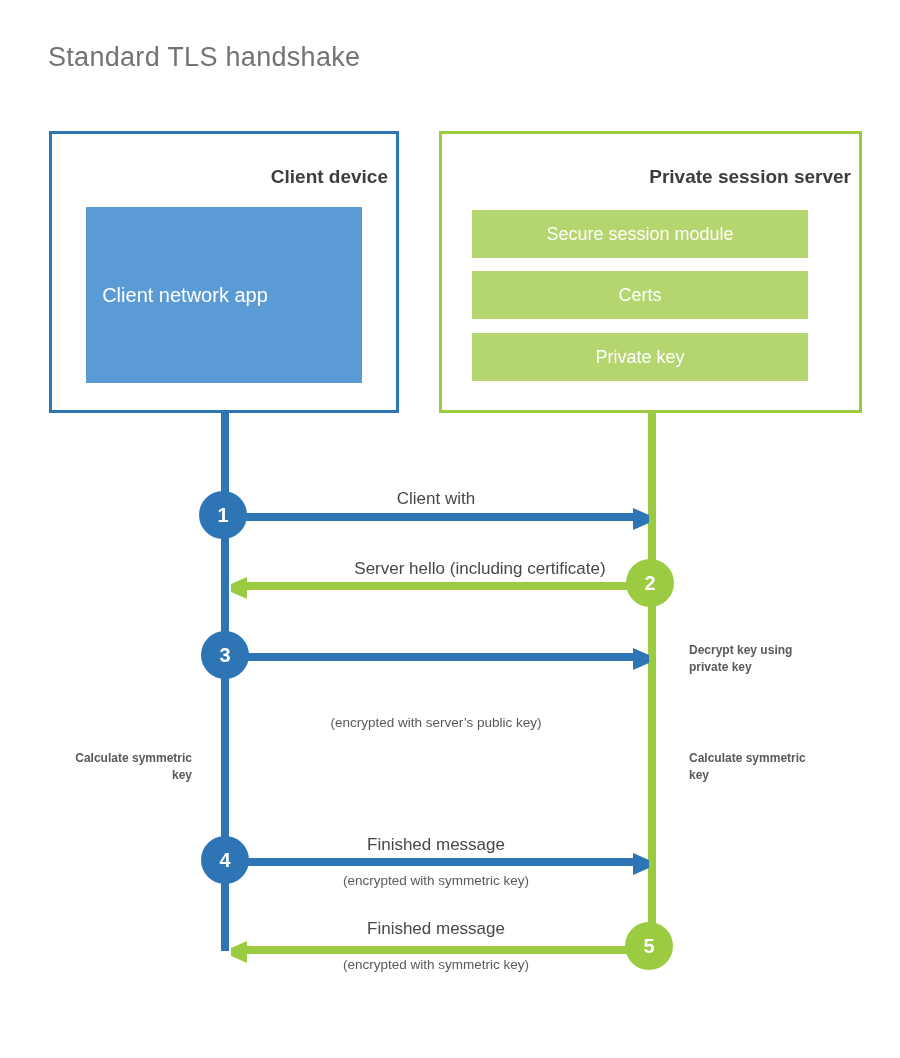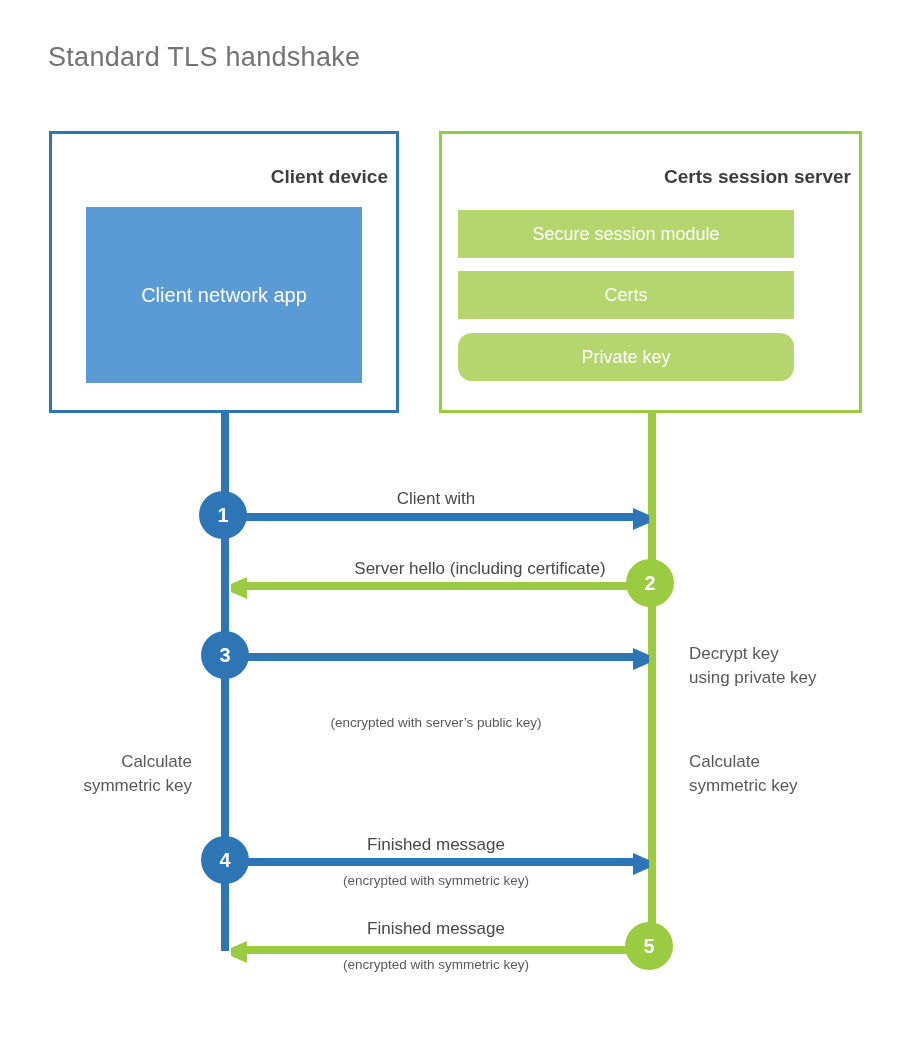--- a/index.html
+++ b/index.html
@@ -26,32 +26,32 @@
   .entity-box { position:absolute; top:123px; height:282px; background:#fff; }
   #client-box { left:41px;  width:350px; border:3px solid var(--blue); }
   #server-box { left:431px; width:423px; border:3px solid var(--green); }
   .entity-title {
     margin-top:24px; text-align:right;
     font-size:19px; font-weight:700; color:#3d3d3d;
   }
   #client-app {
     position:absolute; left:78px; top:199px; width:276px; height:176px;
     background:var(--blue-light);
-    display:flex; align-items:center; justify-content:center;
+    display:flex; align-items:center; 
   }
   #client-app .app-text {
     width:190px; text-align:center; color:#ffffff;
     font-size:20px; line-height:1.45;
   }
   .server-bar {
-    position:absolute; left:450px; width:336px; height:48px;
+    position:absolute; left:464px; width:336px; height:48px;
     background:var(--green-light); color:#ffffff; font-size:18px;
     display:flex; align-items:center; justify-content:center;
   }
-  #bar-1 { top:202px; } #bar-2 { top:263px; } #bar-3 { top:325px;border-radius:14px; }
+  #bar-1 { top:202px; } #bar-2 { top:263px; } #bar-3 { top:325px; }
   
   .lifeline { position:absolute; width:5px; }
   #lifeline-client { left:213px; top:404px; height:539px; background:var(--blue); }
   #lifeline-server { left:640px; top:404px; height:534px; background:var(--green); }
   
   .step-circle {
     position:absolute; width:48px; height:48px; border-radius:50%;
     color:#fff; font-size:20px; font-weight:700;
     display:flex; align-items:center; justify-content:center; z-index:3;
   }
@@ -91,42 +91,42 @@
     position:absolute; left:218px; width:420px; text-align:center;
     font-size:13.5px; color:#595959;
   }
   #l1  { top:477px; }
   #l2  { top:547px;margin-left:44px; }
   #l3  { top:618px; } #l3s { top:655px;margin-top:48px; }
   #l4  { top:823px; } #l4s { top:861px; }
   #l5  { top:907px; } #l5s { top:945px; }
   
   .side-note {
-    position:absolute; font-size:17px; color:#595959; line-height:1.4;
+    position:absolute; font-size:12px; color:#595959; line-height:1.4;font-weight:bold;
   }
   #note-decrypt    { left:677px; top:630px; width:140px; }
   #note-calc-right { left:677px; top:738px; width:140px; }
   #note-calc-left  { left:53px;  top:738px; width:135px; text-align:right; }
 </style>
 </head>
 <body>
 
 <div class="canvas">
 
   <div class="page-title">Standard TLS handshake</div>
 
   <div class="entity-box" id="client-box">
     <div class="entity-title">Client device</div>
   </div>
   <div id="client-app">
     <div class="app-text">Client network app</div>
   </div>
 
   <div class="entity-box" id="server-box">
-    <div class="entity-title">Certs session server</div>
+    <div class="entity-title">Private session server</div>
   </div>
   <div class="server-bar" id="bar-1">Secure session module</div>
   <div class="server-bar" id="bar-2">Certs</div>
   <div class="server-bar" id="bar-3">Private key</div>
 
   <div class="lifeline" id="lifeline-client"></div>
   <div class="lifeline" id="lifeline-server"></div>
 
   <div class="arrow-line blue-line" id="a1-line"></div>
   <div class="arrow-head head-right-blue" id="a1-head"></div>

